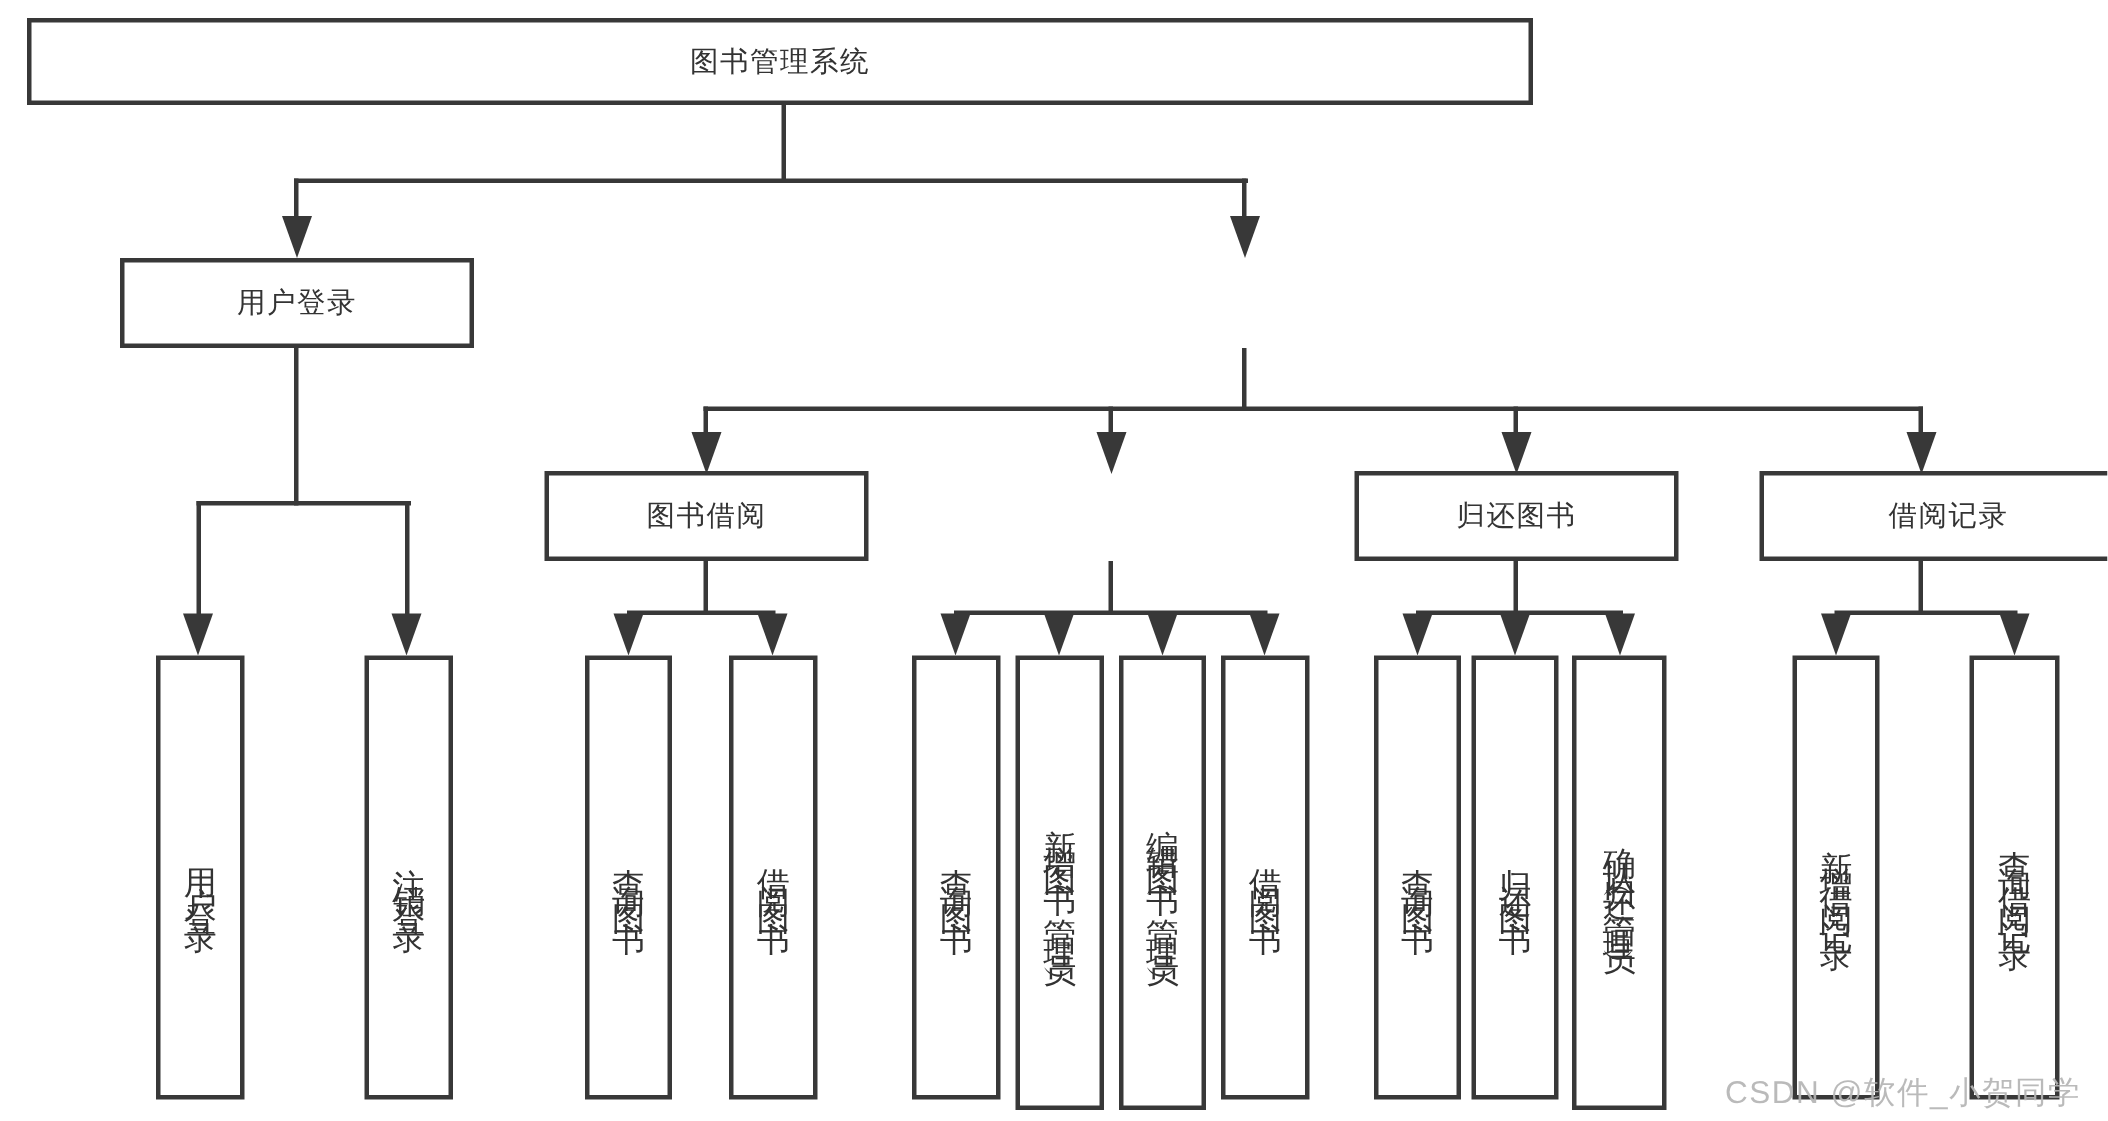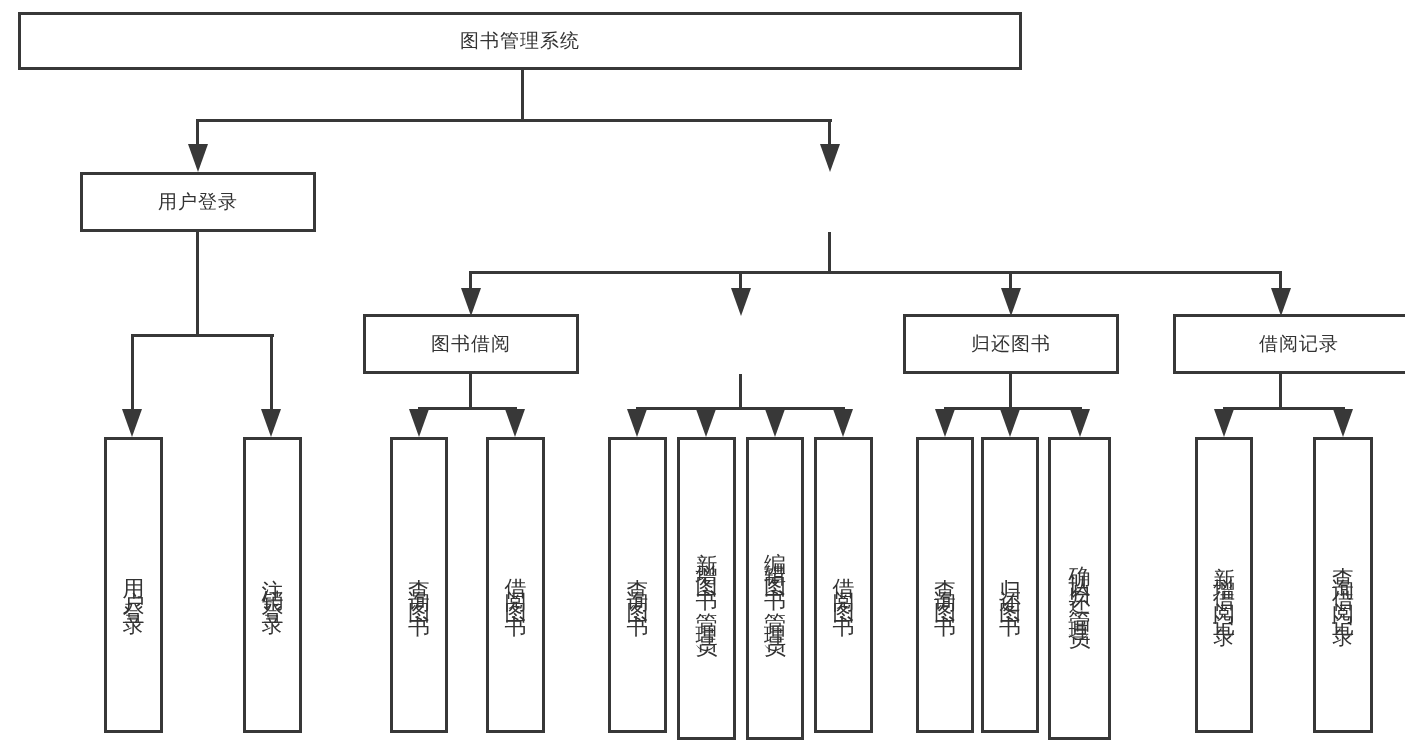--- a/index.html
+++ b/index.html
@@ -165,14 +165,15 @@
     <span class="vtext">确认归还（管理员）</span>
   </div>
 
   <div class="box v" style="left:1195px;top:437px;width:58px;height:296px">
     <span class="vtext">新增借阅记录</span>
   </div>
   <div class="box v" style="left:1313px;top:437px;width:60px;height:296px">
     <span class="vtext">查询借阅记录</span>
   </div>
 
+  <div class="watermark">CSDN @软件_小贺同学</div>
 
 </div>
 
 </body></html>

